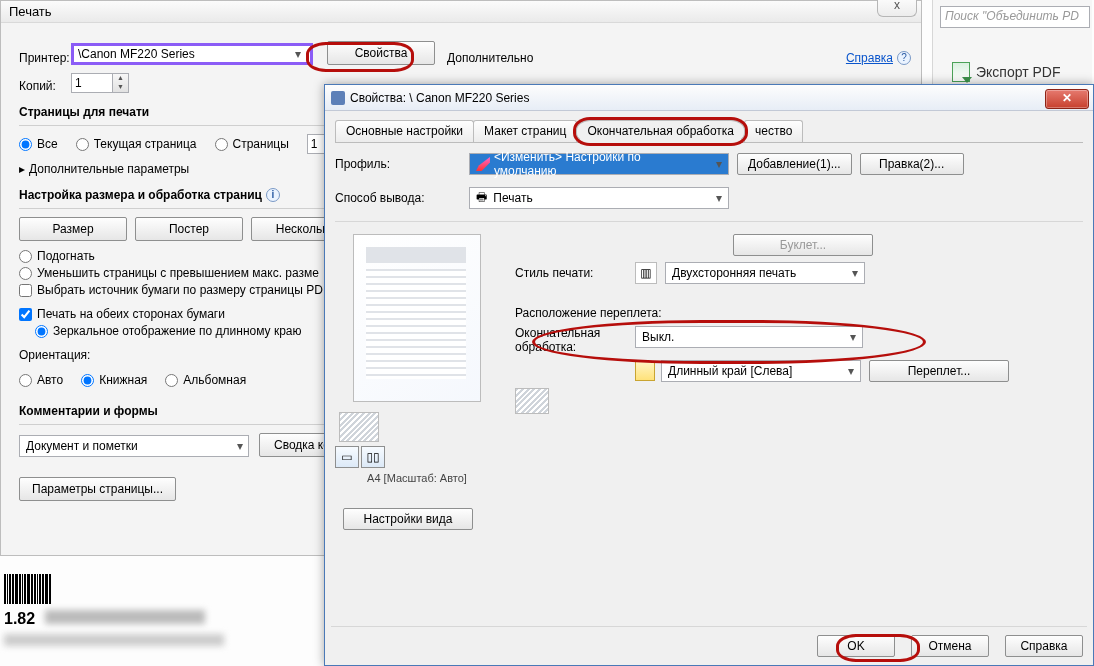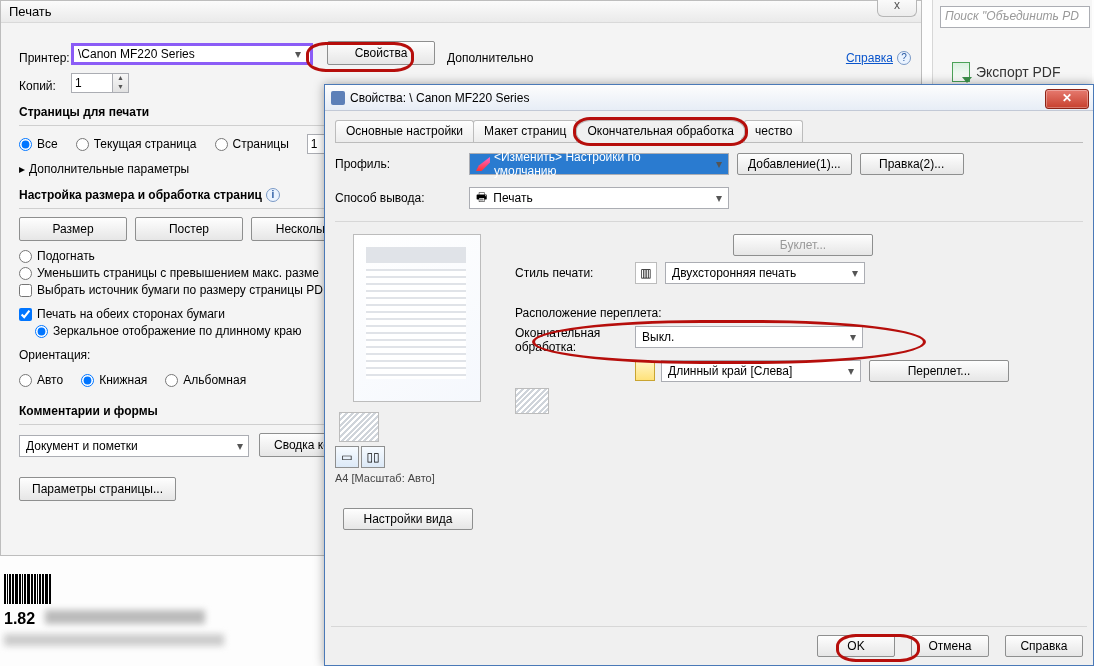--- a/index.html
+++ b/index.html
@@ -70,21 +70,21 @@
 
 
 .preview-area { display:flex; gap:16px; margin-top:6px;}
 .preview { width:164px; }
 .page-prev { width:128px; height:168px; border:1px solid #bcbcbc; background:linear-gradient(145deg,#fff,#f5f8fd); margin:0 auto; position:relative; }
 .page-prev::before{content:"";position:absolute;left:12px;top:12px;width:100px;height:16px;background:#e0e3e8;}
 .page-prev::after{content:"";position:absolute;left:12px;top:34px;width:100px;height:110px;background:repeating-linear-gradient(#e0e3e8,#e0e3e8 2px,#fff 2px,#fff 7px);}
 .stack { width:40px; height:30px; margin:10px 0 4px 4px; background:repeating-linear-gradient(135deg,#cfd4da,#cfd4da 2px,#fff 2px,#fff 4px); border:1px solid #bcbcbc;}
 .toggle-btns { display:flex; gap:2px; margin-top:2px;}
 .toggle-btns .tb{ width:24px;height:22px;border:1px solid #8e8f8f;background:linear-gradient(#f7fbff,#dce9f7); display:flex;align-items:center;justify-content:center;}
-.prev-caption { color:#444; margin-top:4px; font-size:11px;}
+.prev-caption { color:#444; margin-top:4px; font-size:11px;text-align:center;}
 
 .right-col { flex:1; }
 .dd2 { width:220px; }
 .big-oval { z-index:5; }
 .little-stack { width:34px; height:26px; margin:6px 0 0 0; background:repeating-linear-gradient(135deg,#cfd4da,#cfd4da 2px,#fff 2px,#fff 4px); border:1px solid #bcbcbc;}
 .doc-icon{width:20px;height:20px;border:1px solid #c9a431;background:linear-gradient(#fff4c4,#ffe27a);margin-right:6px;}
 
 
 .props-bottom { margin-top:auto; }
 .props-bottom .row-b { display:flex; justify-content:flex-end; gap:8px; margin-top:8px;}

